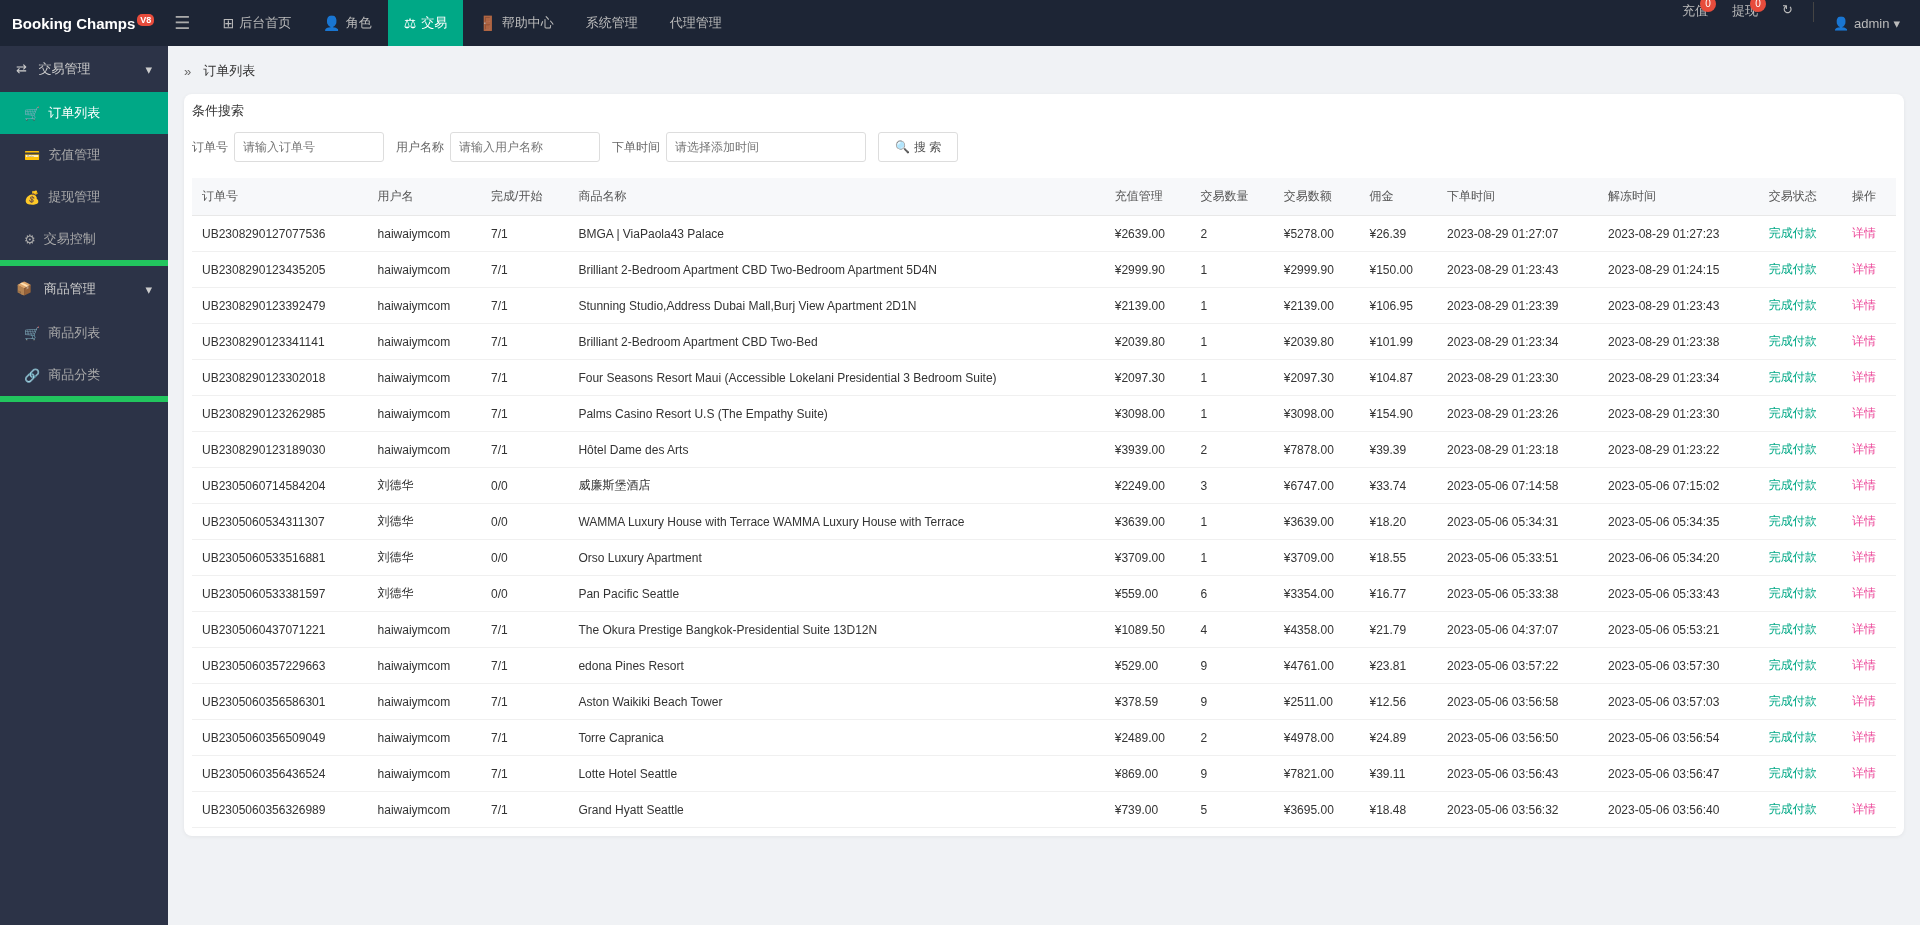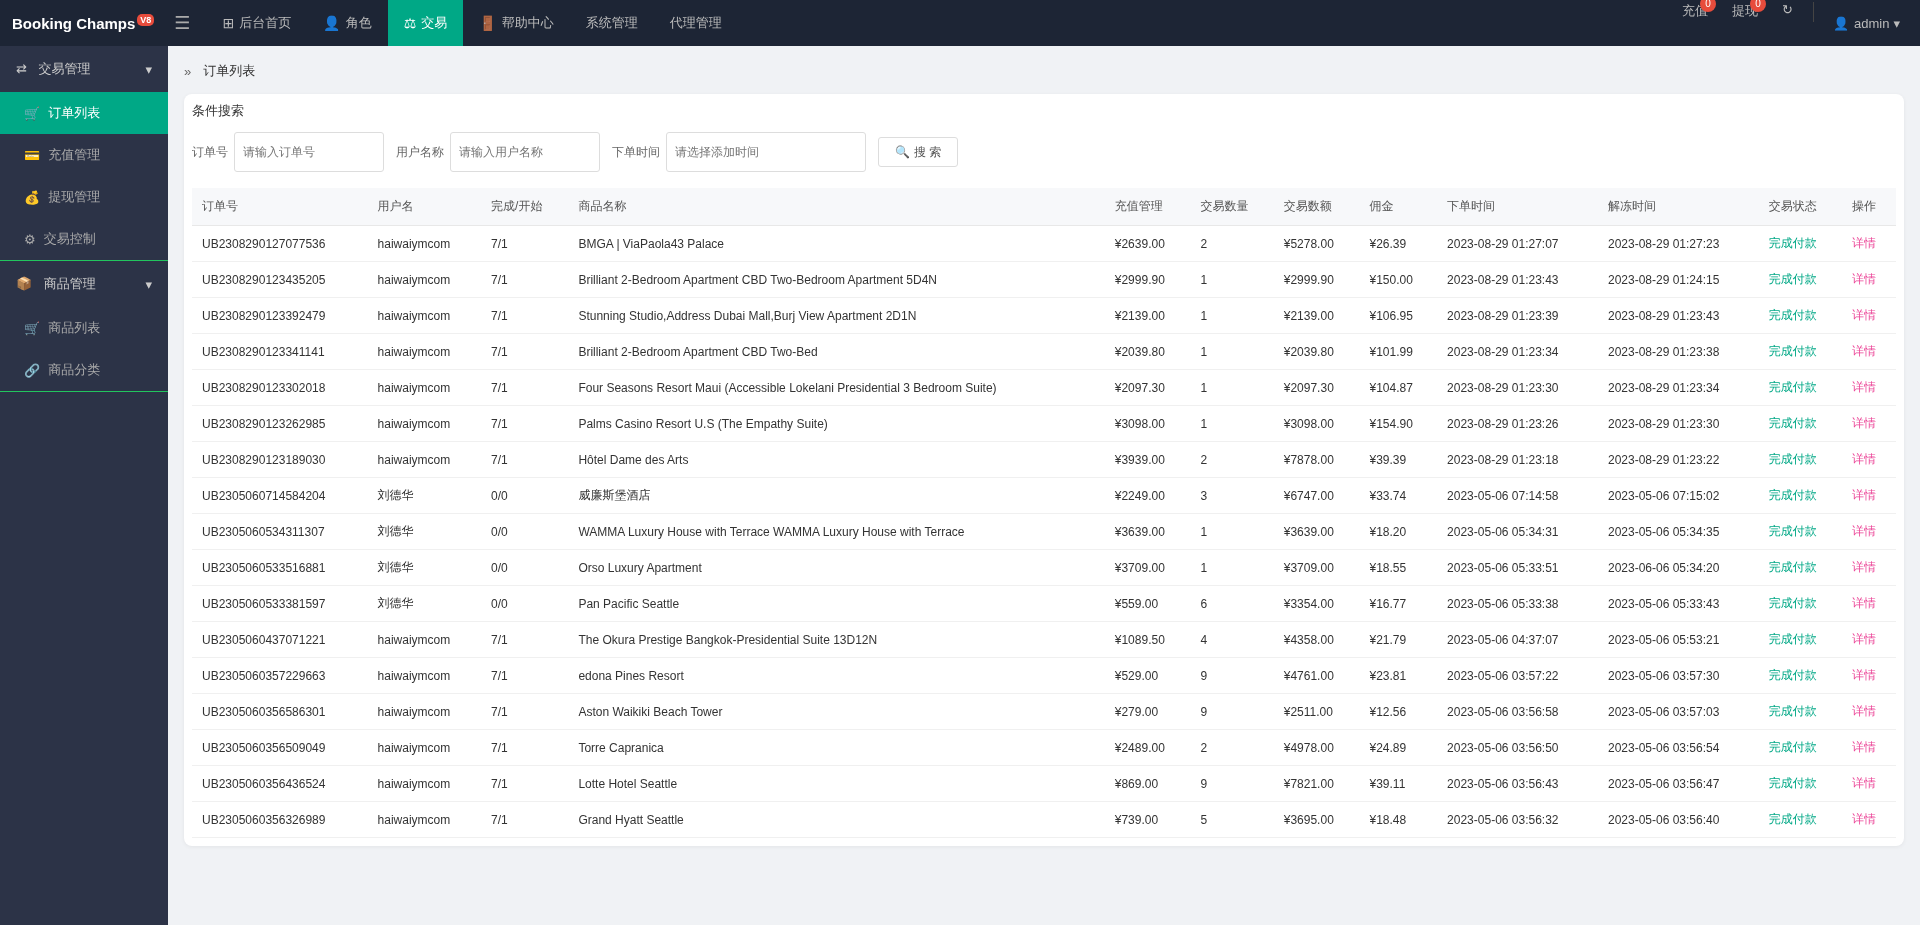--- a/index.html
+++ b/index.html
@@ -109,21 +109,21 @@
       width: 168px;
       background: #2c3347;
       position: fixed;
       top: 46px;
       left: 0;
       bottom: 0;
       overflow-y: auto;
       z-index: 99;
     }
     .sidebar-group {
-      border-bottom: 1px solid #22c55e;
+      border-bottom: 6px solid #22c55e;
     }
     .sidebar-group-header {
       padding: 14px 16px;
       color: #ccc;
       font-size: 13px;
       cursor: pointer;
       display: flex;
       align-items: center;
       justify-content: space-between;
     }
@@ -189,21 +189,21 @@
       display: flex;
       align-items: center;
       gap: 6px;
     }
     .search-field label {
       color: #666;
       font-size: 12px;
       white-space: nowrap;
     }
     .search-input {
-      height: 40px;
+      height: 30px;
       border: 1px solid #ddd;
       border-radius: 3px;
       padding: 0 8px;
       font-size: 12px;
       color: #333;
       outline: none;
       width: 150px;
     }
     .search-input.wide { width: 200px; }
     .search-btn {
@@ -583,21 +583,21 @@
       <td>2023-05-06 03:57:22</td>
       <td>2023-05-06 03:57:30</td>
       <td><span class="status-badge">完成付款</span></td>
       <td><span class="action-link">详情</span></td>
     </tr>
           <tr>
       <td>UB2305060356586301</td>
       <td>haiwaiymcom</td>
       <td>7/1</td>
       <td>Aston Waikiki Beach Tower</td>
-      <td>¥279.00</td>
+      <td>¥378.59</td>
       <td>9</td>
       <td>¥2511.00</td>
       <td>¥12.56</td>
       <td>2023-05-06 03:56:58</td>
       <td>2023-05-06 03:57:03</td>
       <td><span class="status-badge">完成付款</span></td>
       <td><span class="action-link">详情</span></td>
     </tr>
           <tr>
       <td>UB2305060356509049</td>

